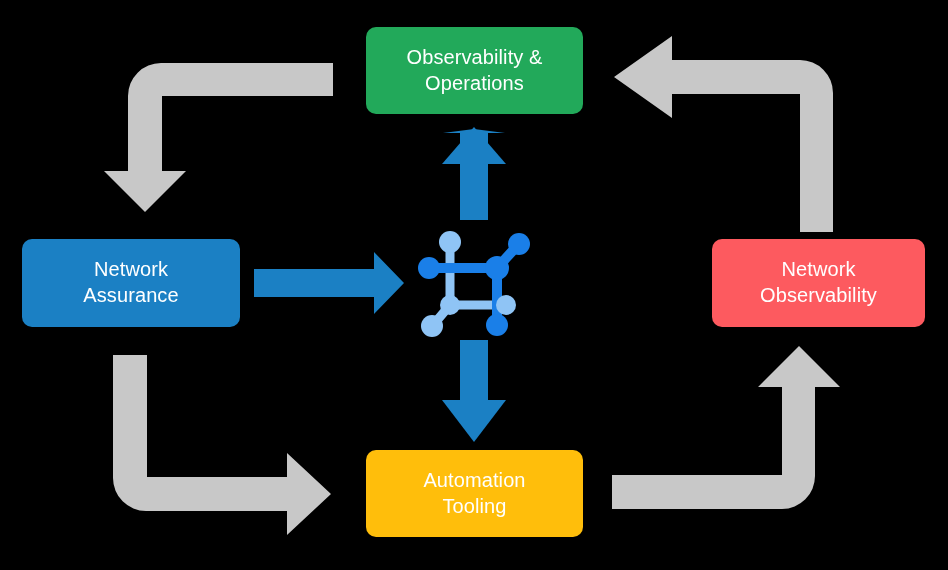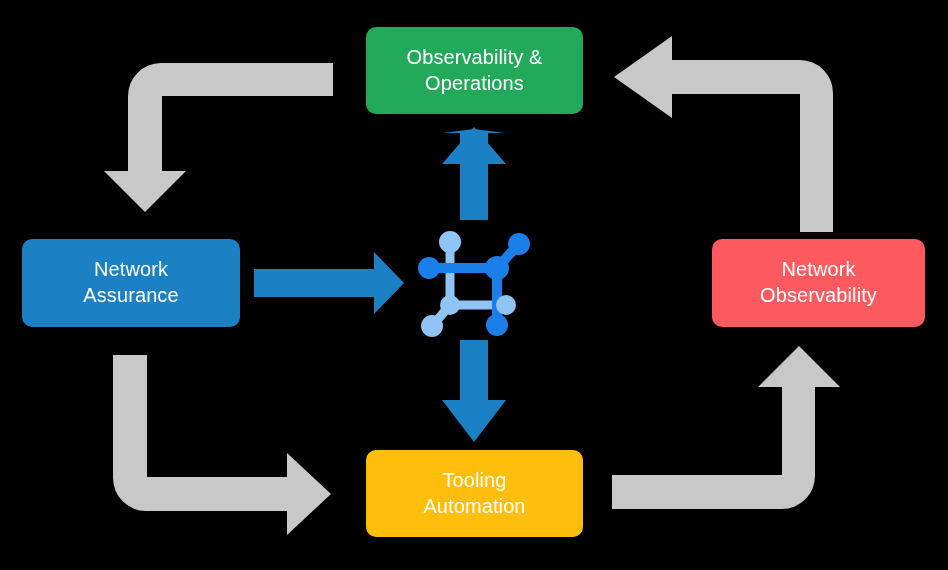--- a/index.html
+++ b/index.html
@@ -194,18 +194,18 @@
 
   <div class="node-box" id="box-network-infrastructure">
     <span>
       <span class="box-label">Network</span>
       <span class="box-label">Observability</span>
     </span>
   </div>
 
   <div class="node-box" id="box-automation-tooling">
     <span>
+      <span class="box-label">Automation</span>
       <span class="box-label">Tooling</span>
-      <span class="box-label">Automation</span>
     </span>
   </div>
 
 </div>
 
 </body></html>

